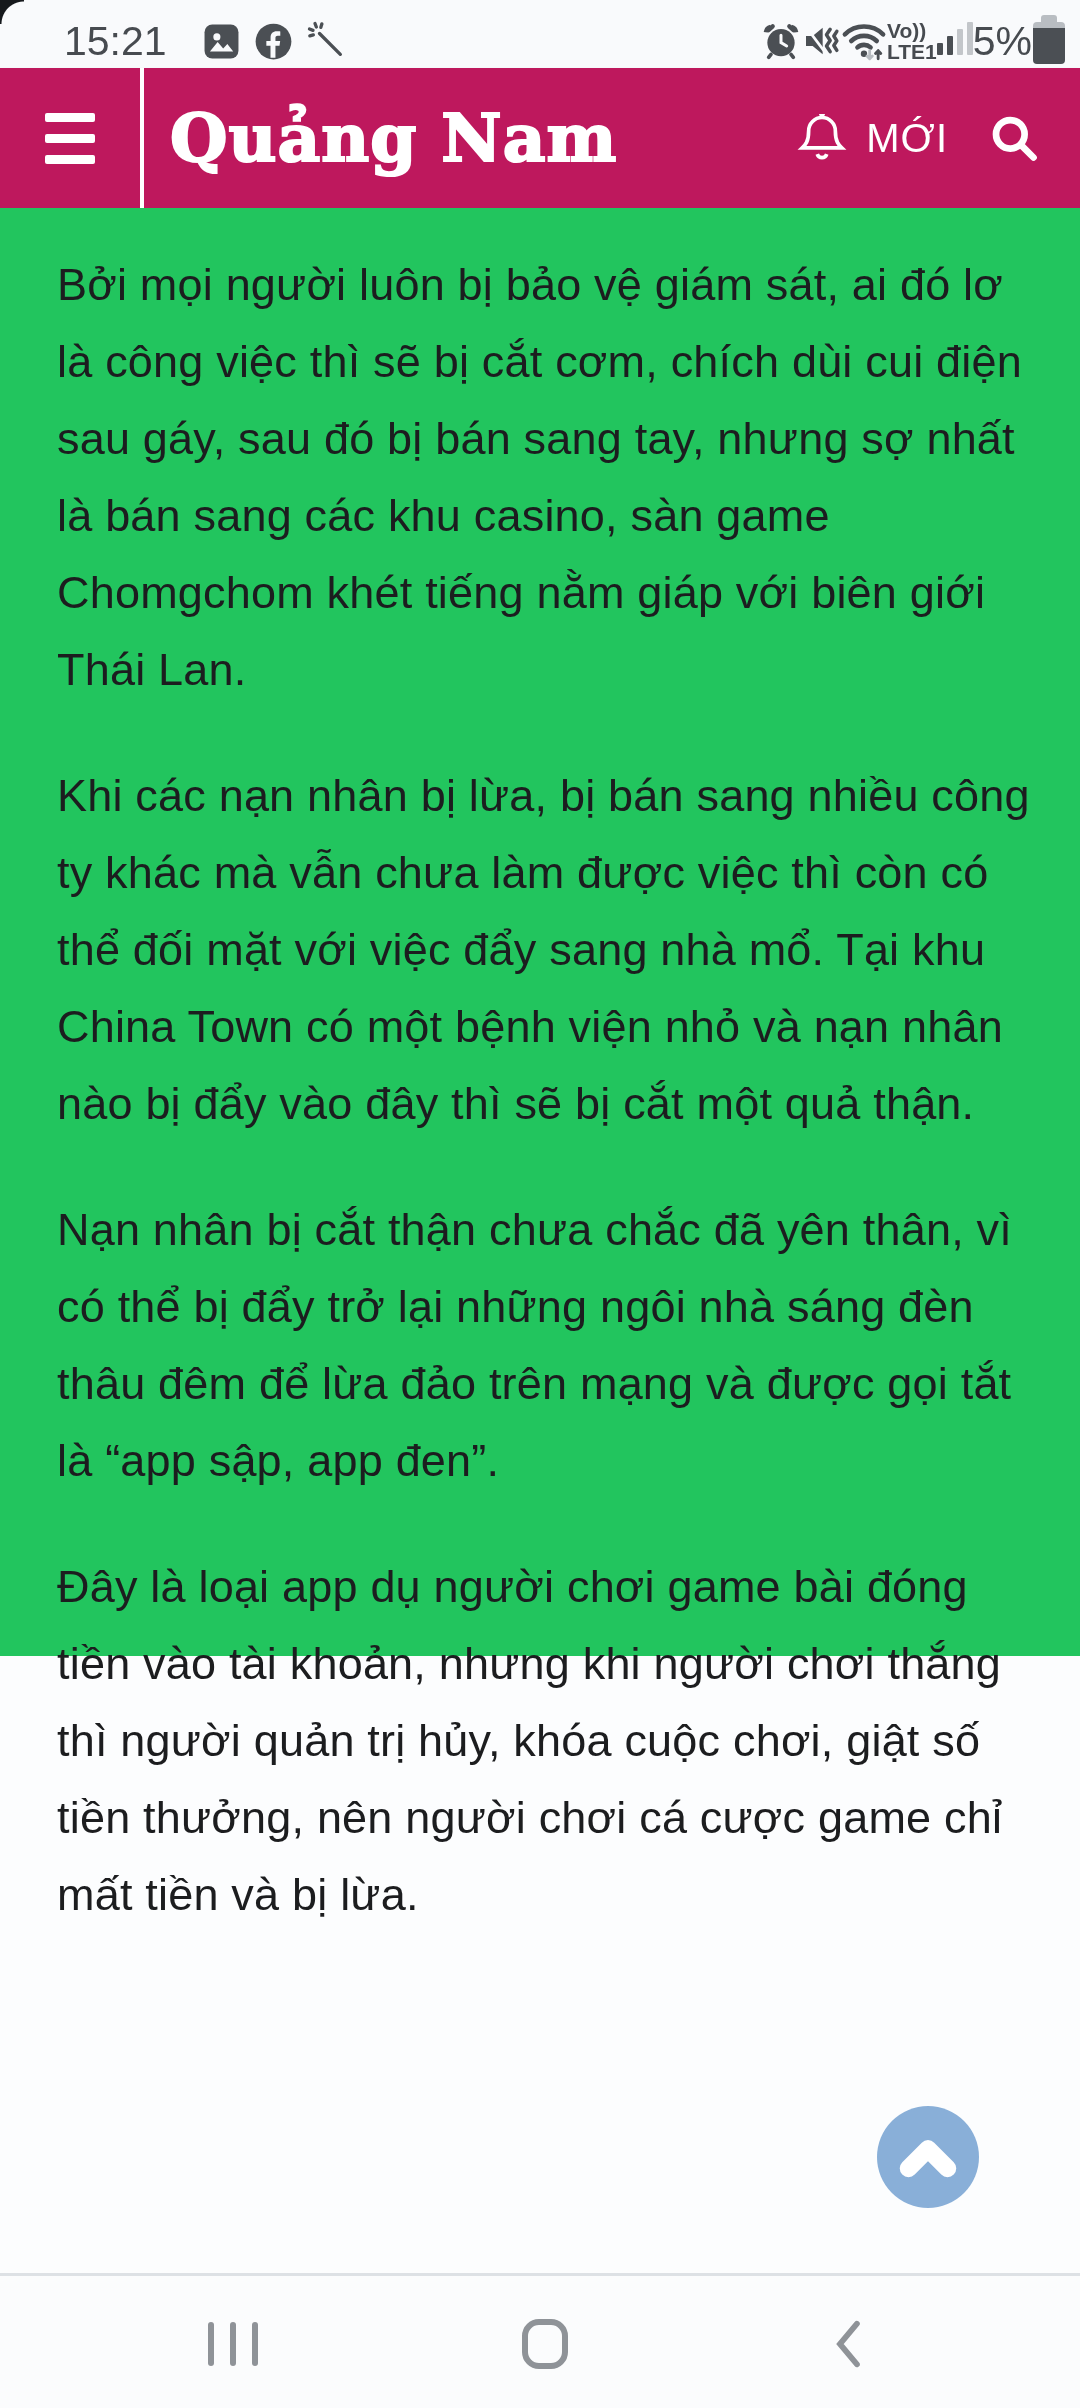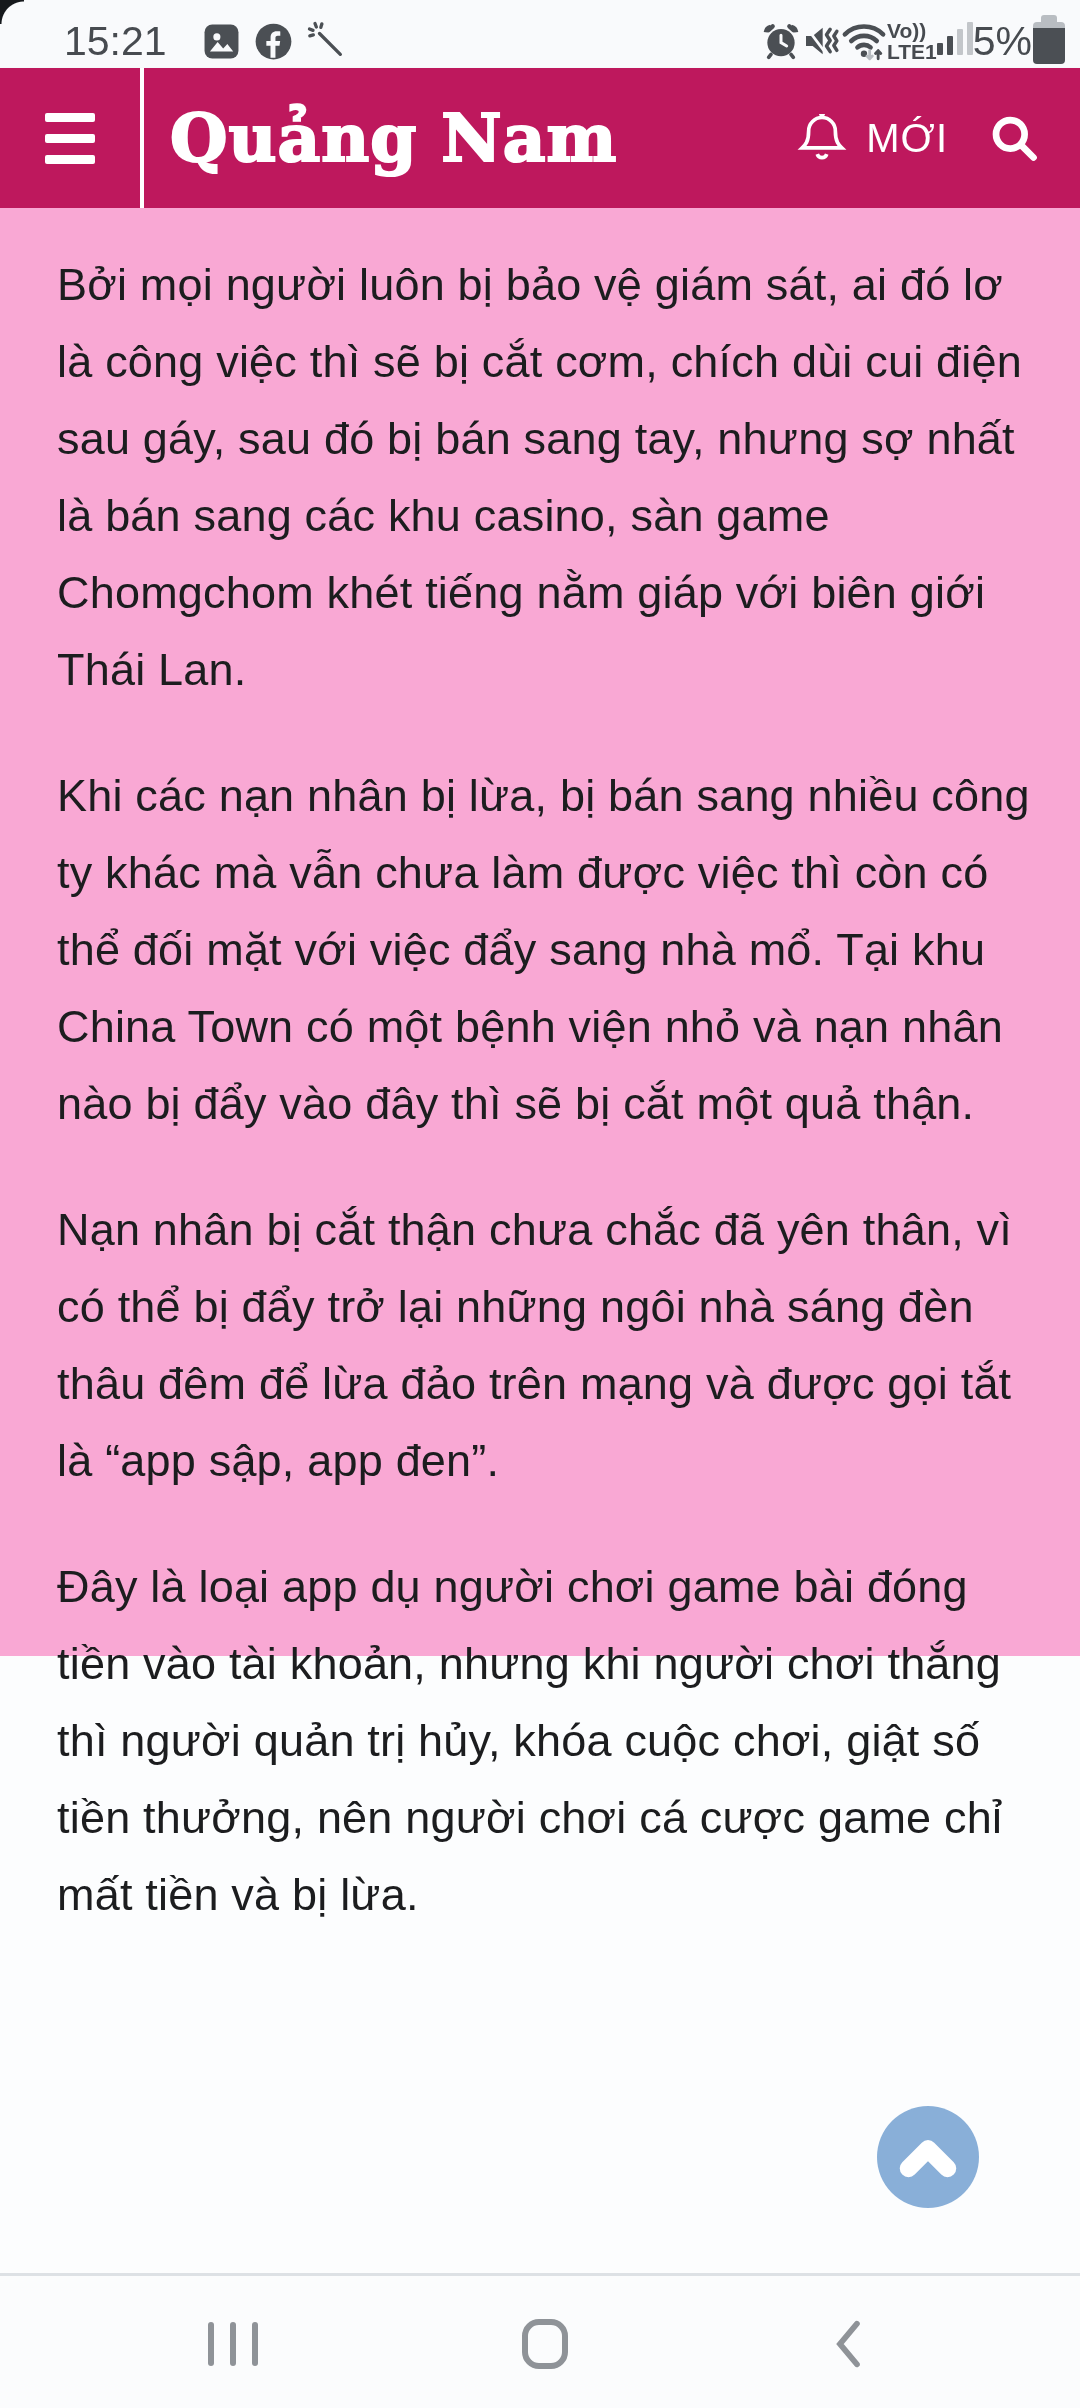--- a/index.html
+++ b/index.html
@@ -57,21 +57,21 @@
     -webkit-text-stroke:2.2px #ffffff;
     letter-spacing:1px;
     white-space:nowrap;
   }
   .header-right { margin-left:auto; display:flex; align-items:center; gap:18px; padding-right:40px; }
   .new-label { color:#fff; font-size:40px; letter-spacing:1px; }
 
   
   .article {
     position:absolute; top:208px; left:0; width:1080px; height:1448px;
-    background:#f9a8d4;
+    background:#22c55e;
     padding:38px 32px 0 57px;
   }
   .article p {
     font-size:45px;
     line-height:77px;
     color:#1c1d1f;
     margin-bottom:49px;
     letter-spacing:0.2px;
   }
 

